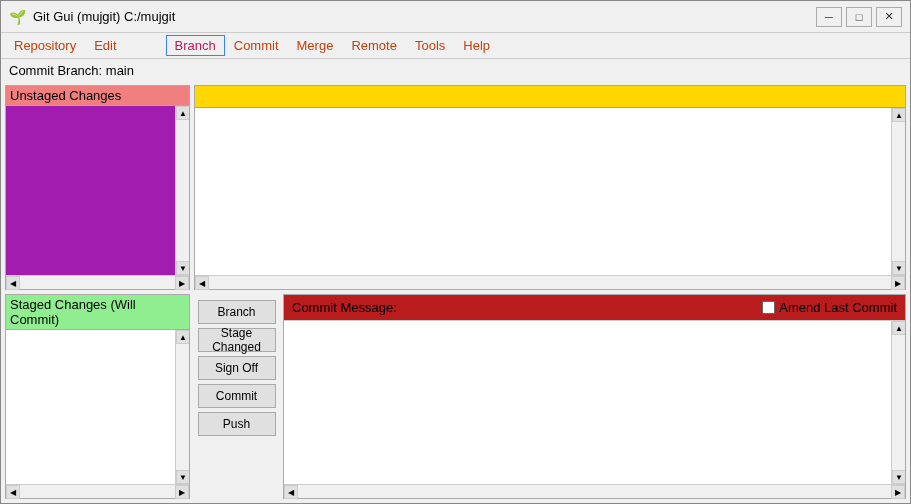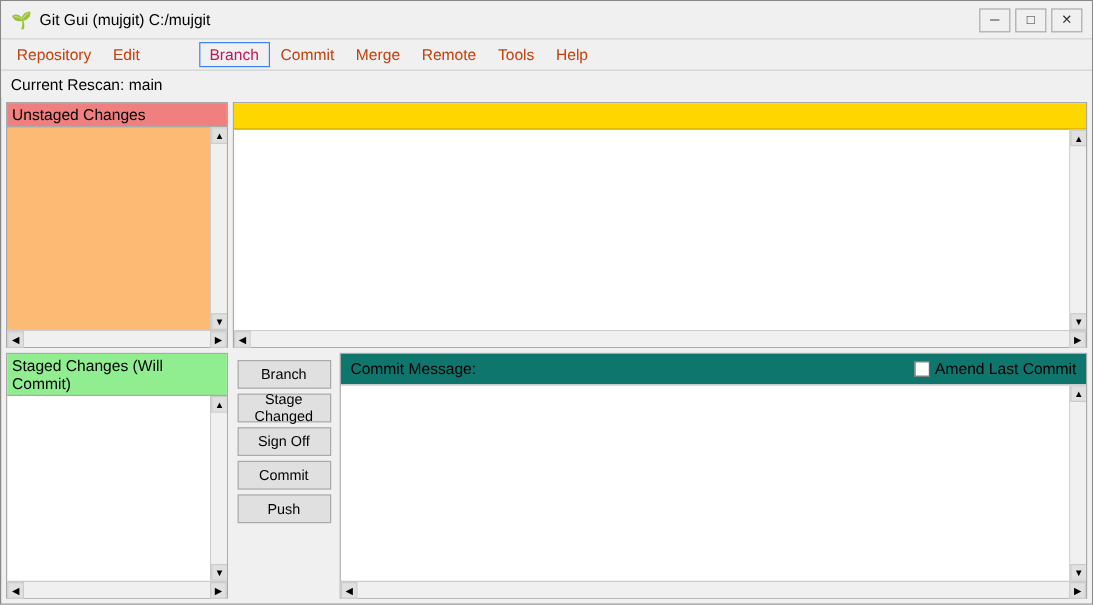--- a/index.html
+++ b/index.html
@@ -104,21 +104,21 @@
       display: flex;
       flex: 1;
       gap: 4px;
     }
     .left-panel-top {
       width: 185px;
       min-width: 185px;
       display: flex;
       flex-direction: column;
       border: 1px solid #aaa;
-      background: #fdba74;
+      background: #a21caf;
     }
     .panel-header-unstaged {
       background: #f08080;
       color: #000;
       padding: 2px 4px;
       font-size: 13px;
       border-bottom: 1px solid #aaa;
     }
     .right-panel-top {
       flex: 1;
@@ -181,21 +181,21 @@
       display: flex;
       flex-direction: column;
       border: 1px solid #aaa;
       background: #fff;
     }
     .commit-message-header {
       display: flex;
       align-items: center;
       justify-content: space-between;
       padding: 3px 8px;
-      background: #0f766e;
+      background: #b91c1c;
       border-bottom: 1px solid #ccc;
       height: 26px;
     }
     .commit-message-label {
       font-size: 13px;
       color: #000;
     }
     .amend-label {
       display: flex;
       align-items: center;
@@ -303,21 +303,21 @@
     <div class="menu-item">Edit</div>
     <div class="menu-item active">Branch</div>
     <div class="menu-item">Commit</div>
     <div class="menu-item">Merge</div>
     <div class="menu-item">Remote</div>
     <div class="menu-item">Tools</div>
     <div class="menu-item">Help</div>
   </div>
 
   <div class="branch-info">
-    <span>Current Rescan: main</span>
+    <span>Commit Branch: main</span>
   </div>
 
   <div class="main-content">
 
     <div class="top-pane">
 
       <div class="left-panel-top">
         <div class="panel-header-unstaged">Unstaged Changes</div>
         <div class="inner-with-scroll">
           <div class="scroll-content"></div>

